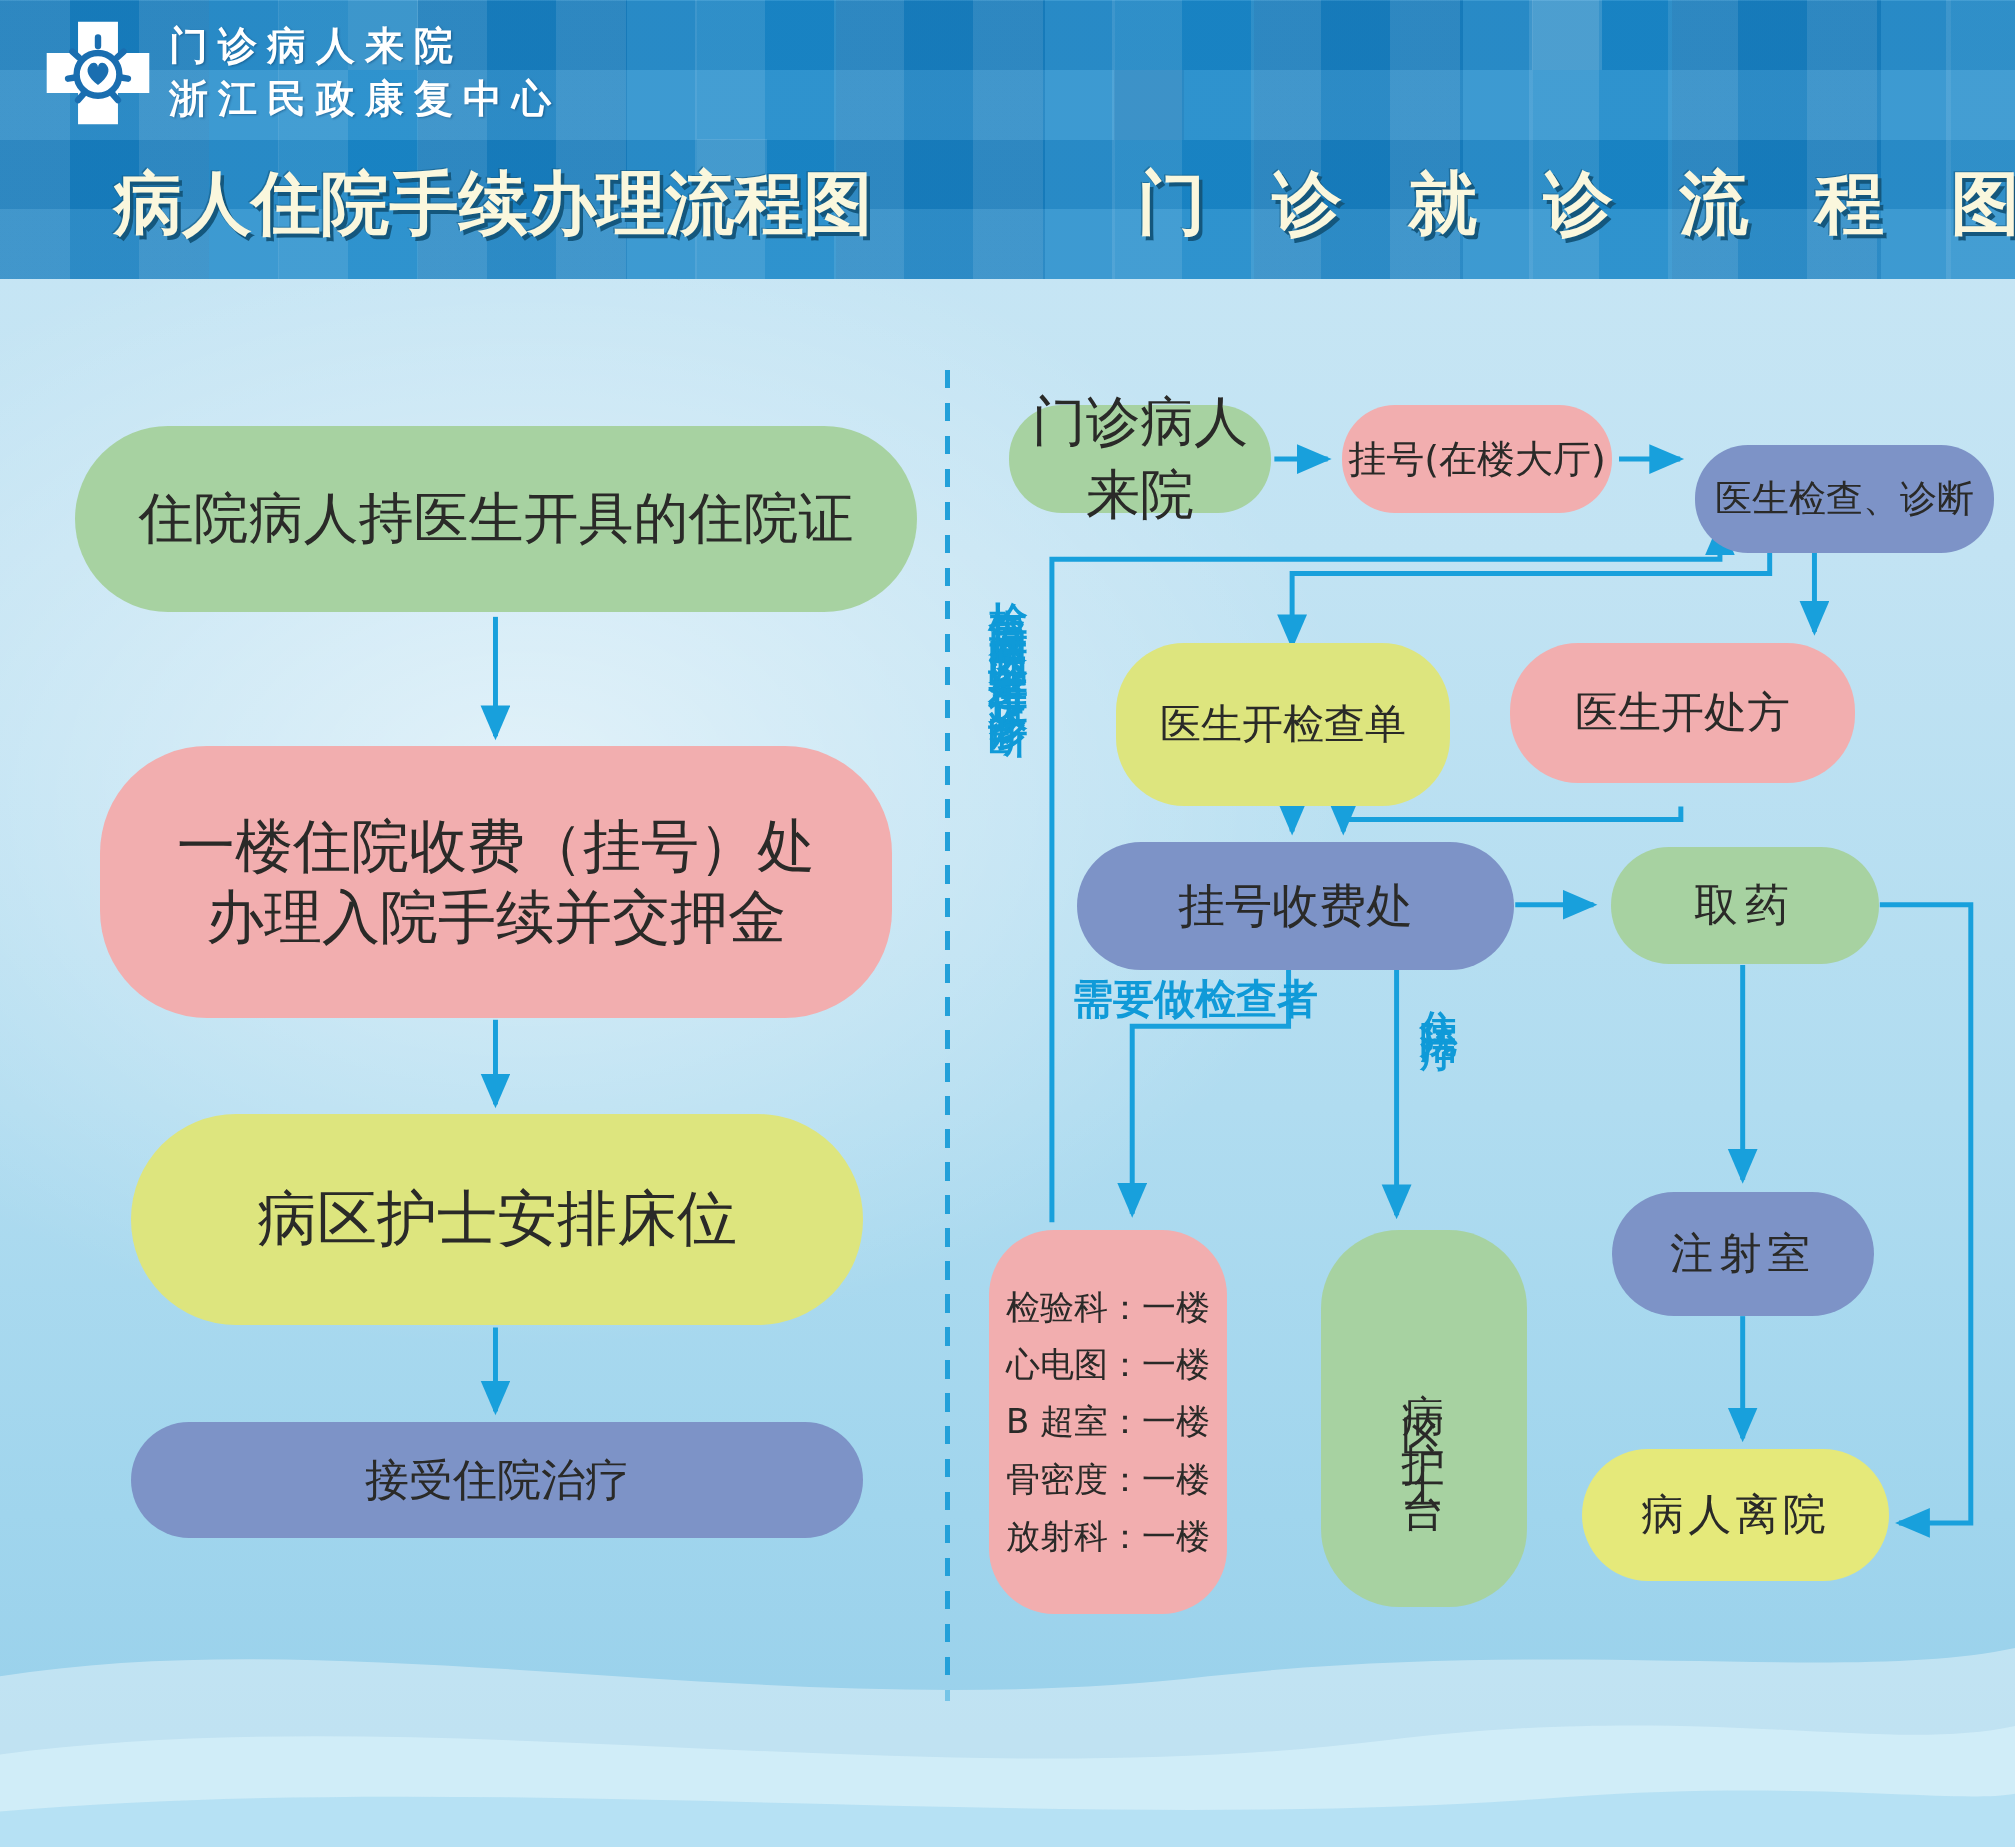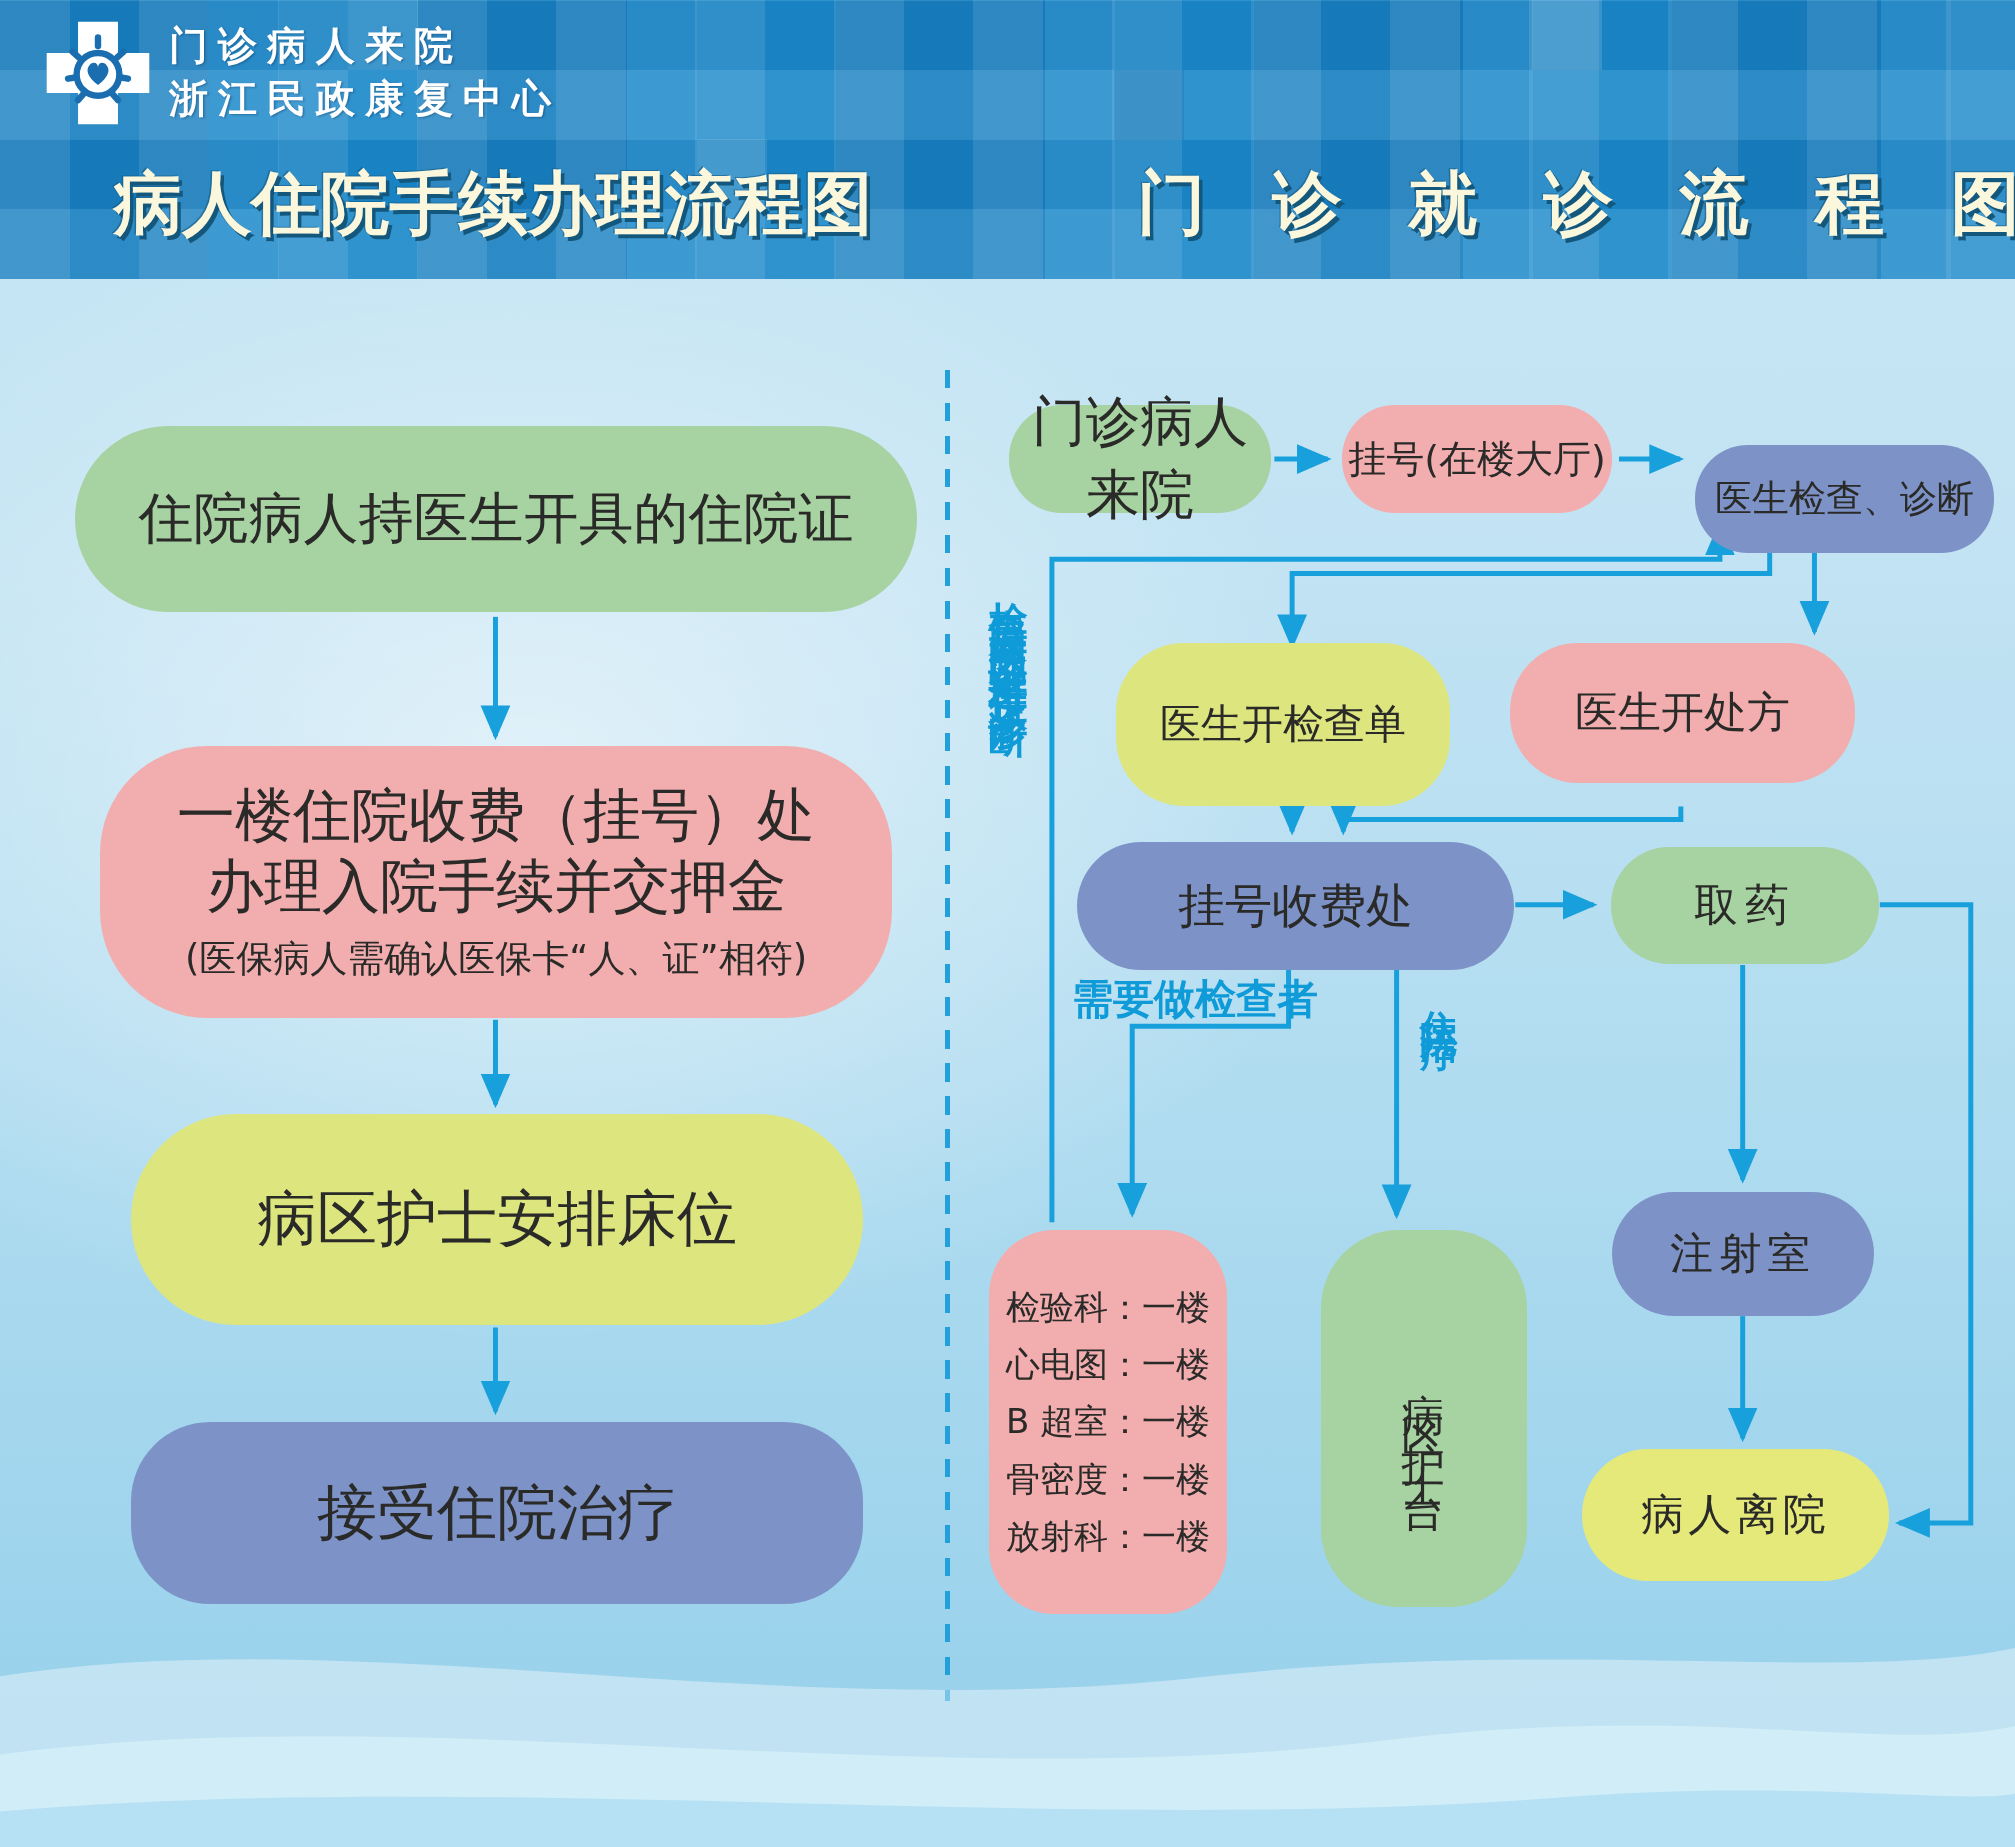--- a/index.html
+++ b/index.html
@@ -136,28 +136,27 @@
     </g>
   </svg>
 
   <div class="node c-green" style="left:75px;top:426px;width:842px;height:186px;border-radius:93px;font-size:55px;">
     <span>住院病人持医生开具的住院证</span>
   </div>
 
   <div class="node c-pink" style="left:100px;top:746px;width:792px;height:272px;border-radius:107px;flex-direction:column;">
     <span style="font-size:58px;line-height:1.22;">一楼住院收费（挂号）处</span>
     <span style="font-size:58px;line-height:1.22;">办理入院手续并交押金</span>
-    <span class="note-small" style="font-size:37px;margin-top:12.8px;">(医保病人需确认医保卡“人、证”相符)</span>
   </div>
 
   <div class="node c-yellow" style="left:131px;top:1114px;width:732px;height:211px;border-radius:105px;font-size:60px;">
     <span>病区护士安排床位</span>
   </div>
 
-  <div class="node c-blue" style="left:131px;top:1422px;width:732px;height:182px;border-radius:79px;font-size:60px;">
+  <div class="node c-blue" style="left:131px;top:1422px;width:732px;height:116px;border-radius:79px;font-size:44px;">
     <span>接受住院治疗</span>
   </div>
 
   <div class="node c-green" style="left:1009px;top:405px;width:262px;height:108px;border-radius:53px;font-size:54px;">
     <span>门诊病人来院</span>
   </div>
 
   <div class="node c-pink" style="left:1342px;top:405px;width:270px;height:108px;border-radius:53px;font-size:38px;">
     <span>挂号(在楼大厅)</span>
   </div>

